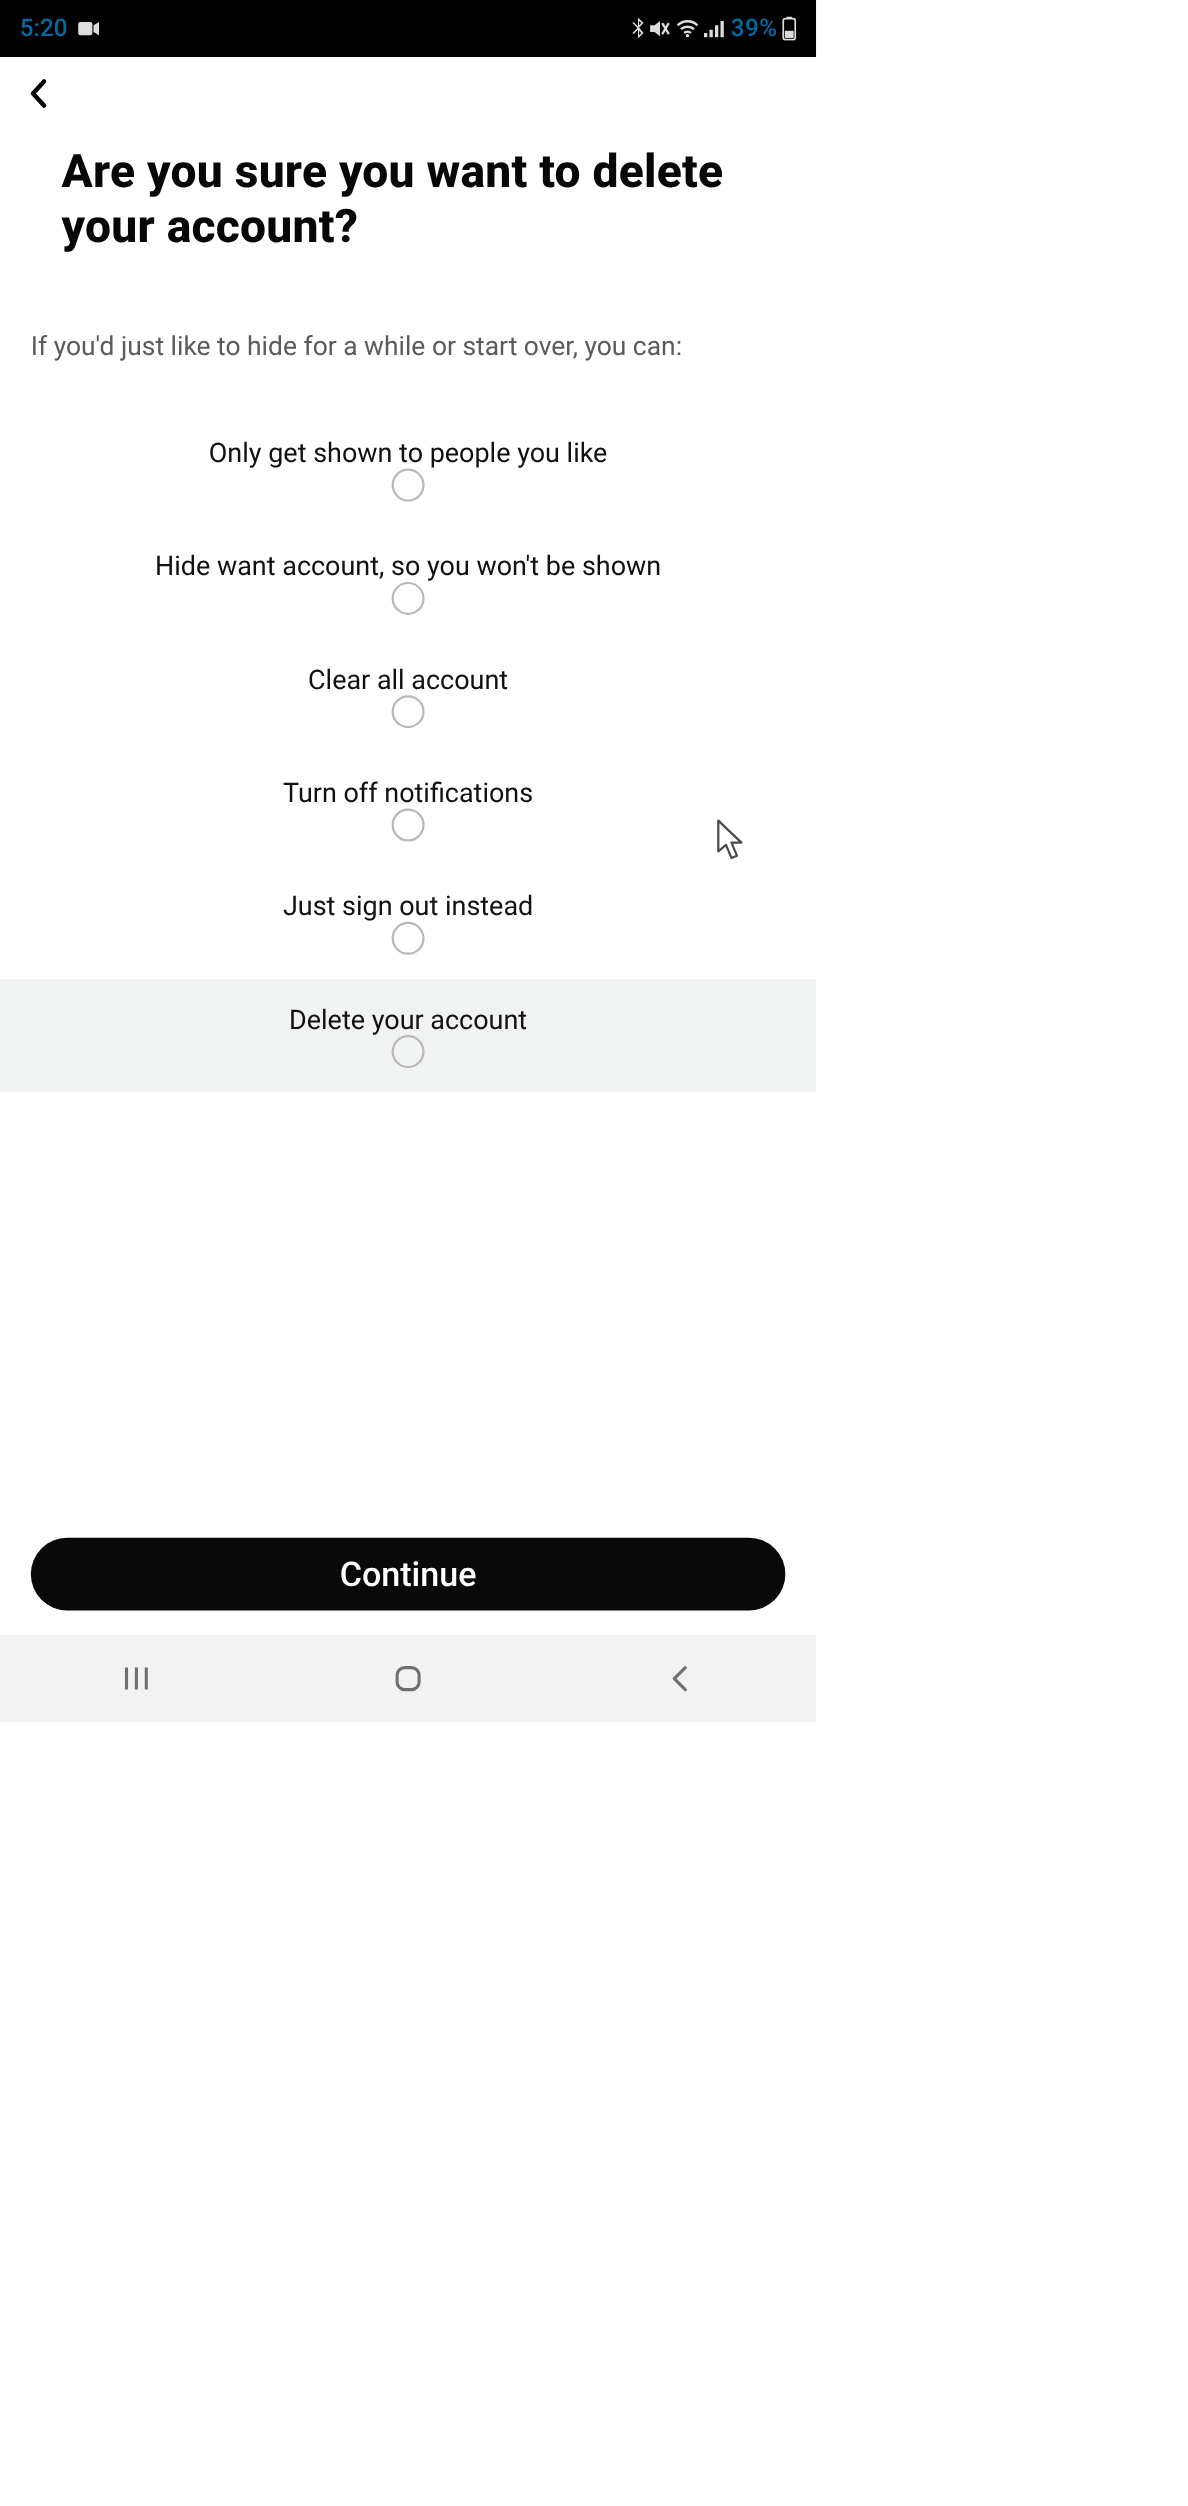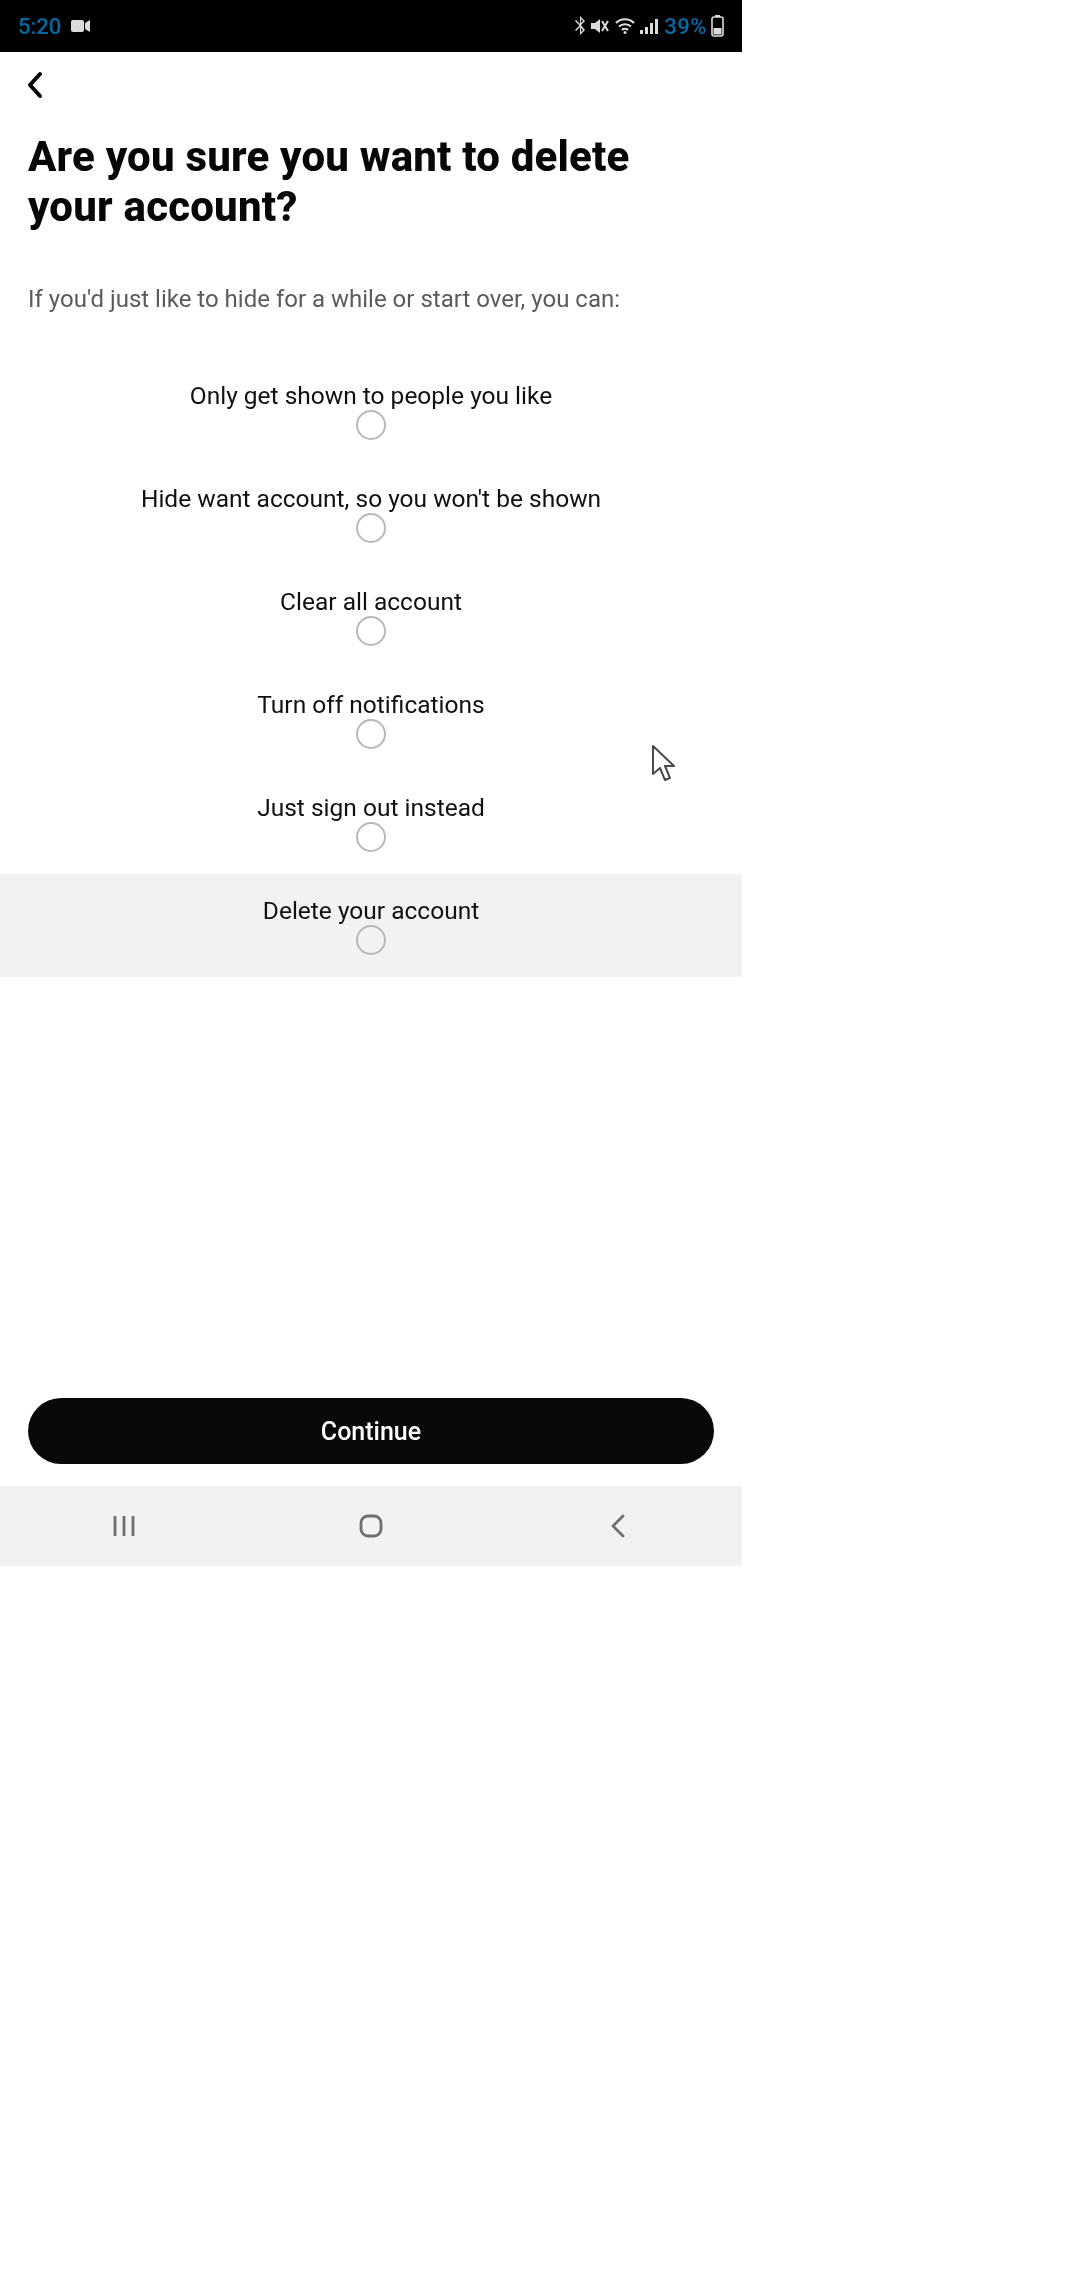--- a/index.html
+++ b/index.html
@@ -10,31 +10,31 @@
     .status-left { display: flex; align-items: center; gap: 10px; }
     .status-right { display: flex; align-items: center; gap: 4px; font-size: 20px; letter-spacing: 0.5px; }
     .status-right .pct { font-size: 22px; }
 
     
     .screen { background: #fff; height: calc(1566px - 52px - 80px); overflow: hidden; position: relative; }
     .back-row { padding: 16px 18px 0 18px; }
     .back-btn { width: 34px; height: 34px; display: flex; align-items: center; justify-content: center; cursor: pointer; }
 
     .content { padding: 30px 28px 0 28px; }
-    .title { font-size: 42px; font-weight: 800; line-height: 1.18; color: #070707; letter-spacing: 0.2px; }
-    .subtitle { margin-top: 52px; font-size: 24px; color: #5b5b5b; line-height: 1.35; max-width: 640px; }
+    .title { font-size: 42px; font-weight: 800; line-height: 1.18; color: #070707; letter-spacing: 0.2px; margin-left: 28px; }
+    .subtitle { margin-top: 68px; font-size: 24px; color: #5b5b5b; line-height: 1.35; max-width: 640px; }
 
     .options { margin-top: 44px; }
     .option { display: flex; align-items: center; justify-content: space-between; padding: 22px 0; cursor: pointer; flex-direction: column; }
     .option.highlight { background: #f1f3f2; margin: 0 -28px; padding: 22px 44px; }
     .option-label { font-size: 24.5px; color: #111; }
     .radio { width: 30px; height: 30px; border: 2.4px solid #b8b8b8; border-radius: 50%; flex-shrink: 0; }
 
     .continue-wrap { position: absolute; left: 28px; right: 28px; bottom: 22px; }
-    .continue-btn { width: 100%; height: 66px; border-radius: 40px; background: #090909; color: #fff; font-size: 25px; font-weight: 500; display: flex; align-items: center; justify-content: center; cursor: pointer; }
+    .continue-btn { width: 100%; height: 66px; border-radius: 40px; background: #090909; color: #fff; font-size: 31px; font-weight: 500; display: flex; align-items: center; justify-content: center; cursor: pointer; }
 
     
     .cursor { position: absolute; width: 26px; height: 38px; pointer-events: none; }
 
     
     .nav-bar { height: 80px; background: #f2f2f2; display: flex; align-items: center; justify-content: space-around; }
     .nav-icon { width: 34px; height: 34px; display: flex; align-items: center; justify-content: center; }
 
     svg { display: block; }
   </style>

